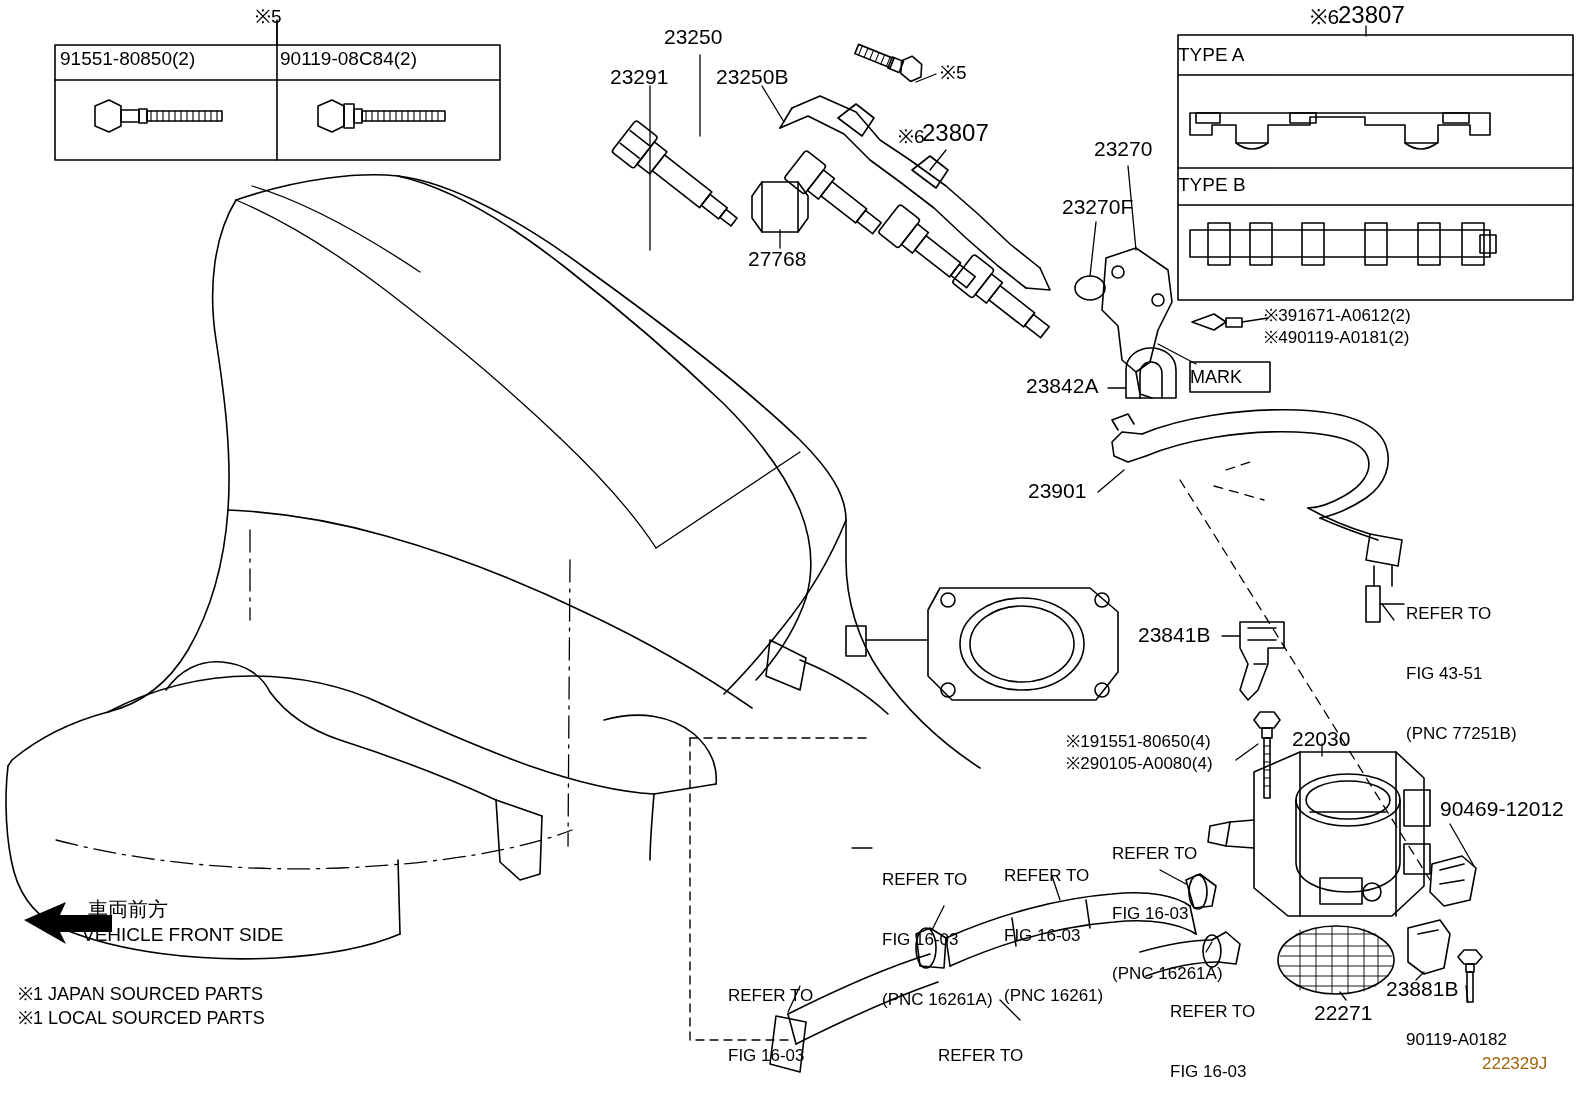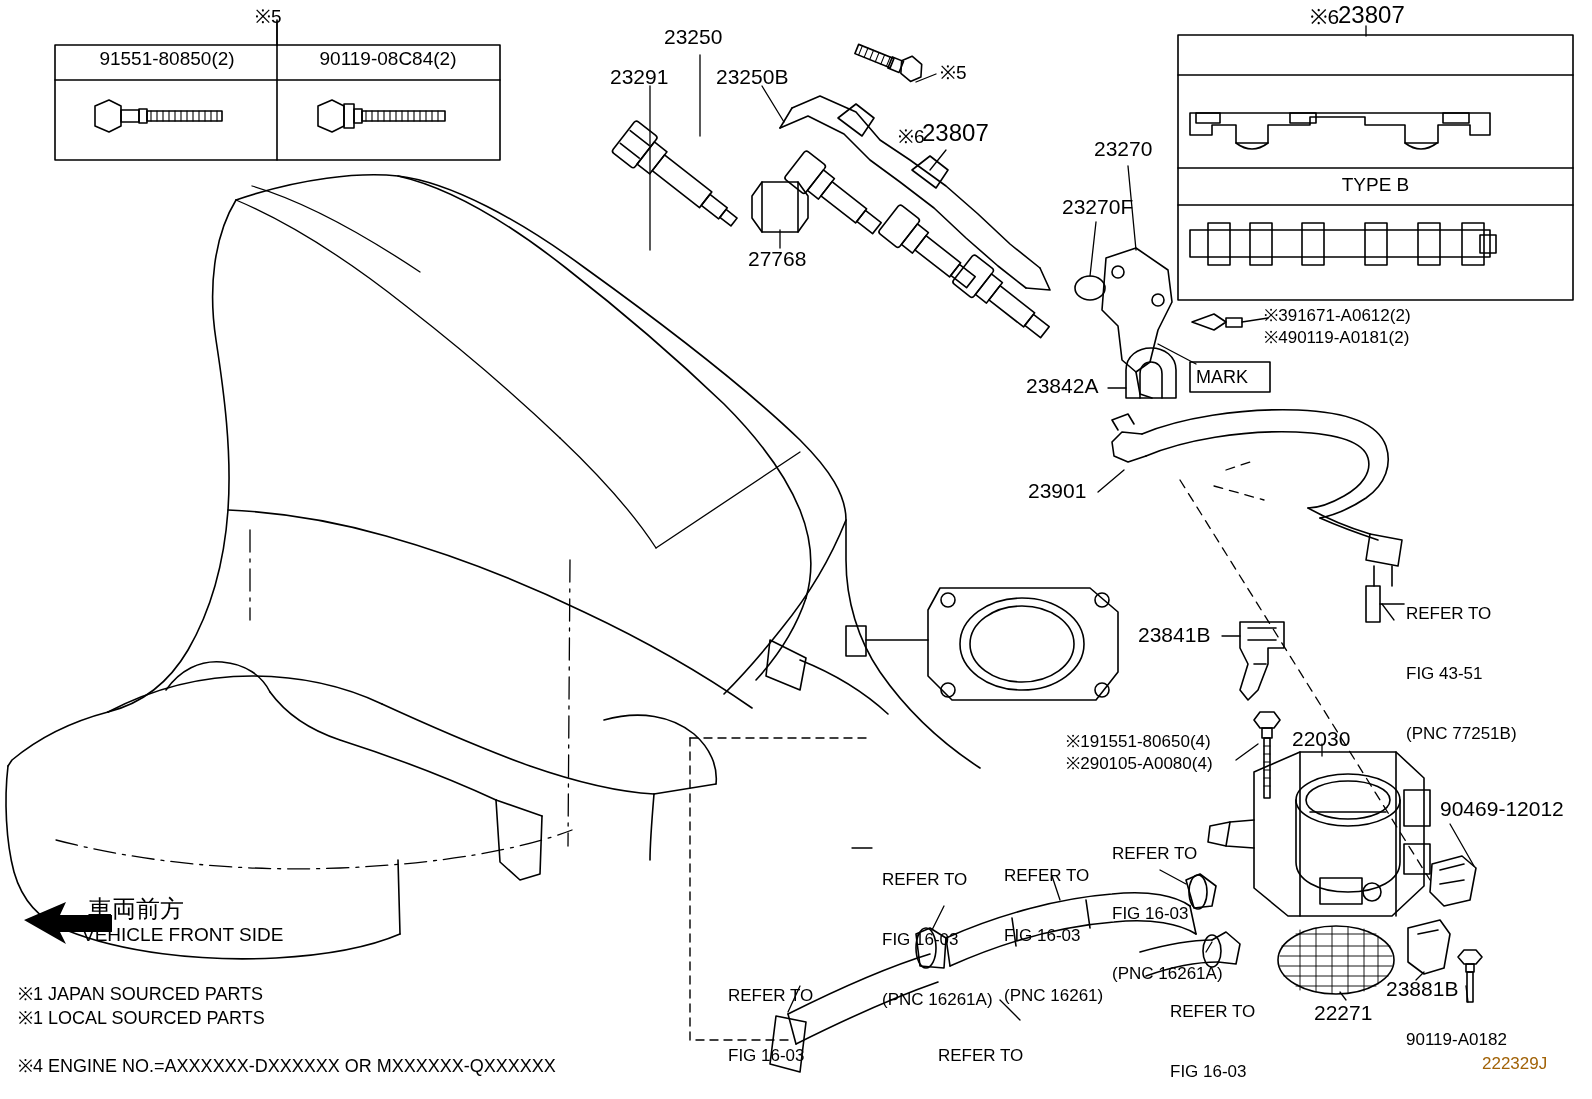--- a/index.html
+++ b/index.html
@@ -6,21 +6,21 @@
   body{
     width:1592px;height:1099px;background:#ffffff;
     font-family:"Liberation Sans", sans-serif;
     color:#000;position:relative;overflow:hidden;
   }
   .stage{position:absolute;left:0;top:0;width:1592px;height:1099px;}
   svg.art{position:absolute;left:0;top:0;width:1592px;height:1099px;}
   .lbl{position:absolute;white-space:pre;font-size:19px;line-height:22px;font-family:"Liberation Sans", sans-serif;}
   .small{font-size:17px;line-height:20px;}
   .big{font-size:21px;}
-  .ctr{text-align:center;}
+  .ctr{text-align:left;}
   .legend{position:absolute;font-size:18px;line-height:24px;white-space:pre;}
   .code{position:absolute;font-size:17px;color:#a16207;}
 </style>
 </head>
 <body>
 
 <div class="stage">
 
   <svg class="art" viewBox="0 0 1592 1099">
     <g fill="none" stroke="#000" stroke-width="1.6" stroke-linejoin="round" stroke-linecap="round">
@@ -419,20 +419,21 @@
       </g>
     </g>
   </svg>
 
   <div class="lbl" style="left:255px;top:6px;">※5</div>
   <div class="lbl ctr" style="left:60px;top:48px;width:214px;">91551-80850(2)</div>
   <div class="lbl ctr" style="left:280px;top:48px;width:216px;">90119-08C84(2)</div>
 
   <div class="lbl big" style="left:1310px;top:6px;">※6</div>
   <div class="lbl big" style="left:1338px;top:4px;font-size:24px;">23807</div>
+  <div class="lbl ctr" style="left:1178px;top:44px;width:395px;">TYPE A</div>
   <div class="lbl ctr" style="left:1178px;top:174px;width:395px;">TYPE B</div>
 
   <div class="lbl big" style="left:664px;top:26px;">23250</div>
   <div class="lbl big" style="left:610px;top:66px;">23291</div>
   <div class="lbl big" style="left:716px;top:66px;">23250B</div>
   <div class="lbl big" style="left:748px;top:248px;">27768</div>
   <div class="lbl" style="left:940px;top:62px;">※5</div>
   <div class="lbl" style="left:898px;top:126px;">※6</div>
   <div class="lbl" style="left:922px;top:122px;font-size:24px;">23807</div>
   <div class="lbl big" style="left:1094px;top:138px;">23270</div>
@@ -487,21 +488,20 @@
     
     
   </div>
 
   <div class="lbl small" style="left:1170px;top:962px;">
     <div>REFER TO</div>
     <div>FIG 16-03</div>
     
   </div>
 
-  <div class="lbl" style="left:88px;top:898px;font-size:24px;">車両前方</div>
+  <div class="lbl" style="left:88px;top:898px;font-size:20px;">車両前方</div>
   <div class="lbl" style="left:82px;top:924px;font-size:19px;">VEHICLE FRONT SIDE</div>
 
   <div class="legend" style="left:18px;top:982px;">※1 JAPAN SOURCED PARTS</div>
   <div class="legend" style="left:18px;top:1006px;">※1 LOCAL SOURCED PARTS</div>
-  <div class="legend" style="left:18px;top:1054px;">※4 ENGINE NO.=AXXXXXX-DXXXXXX OR MXXXXXX-QXXXXXX</div>
 
   <div class="code" style="left:1482px;top:1054px;">222329J</div>
 </div>
 
 </body></html>

